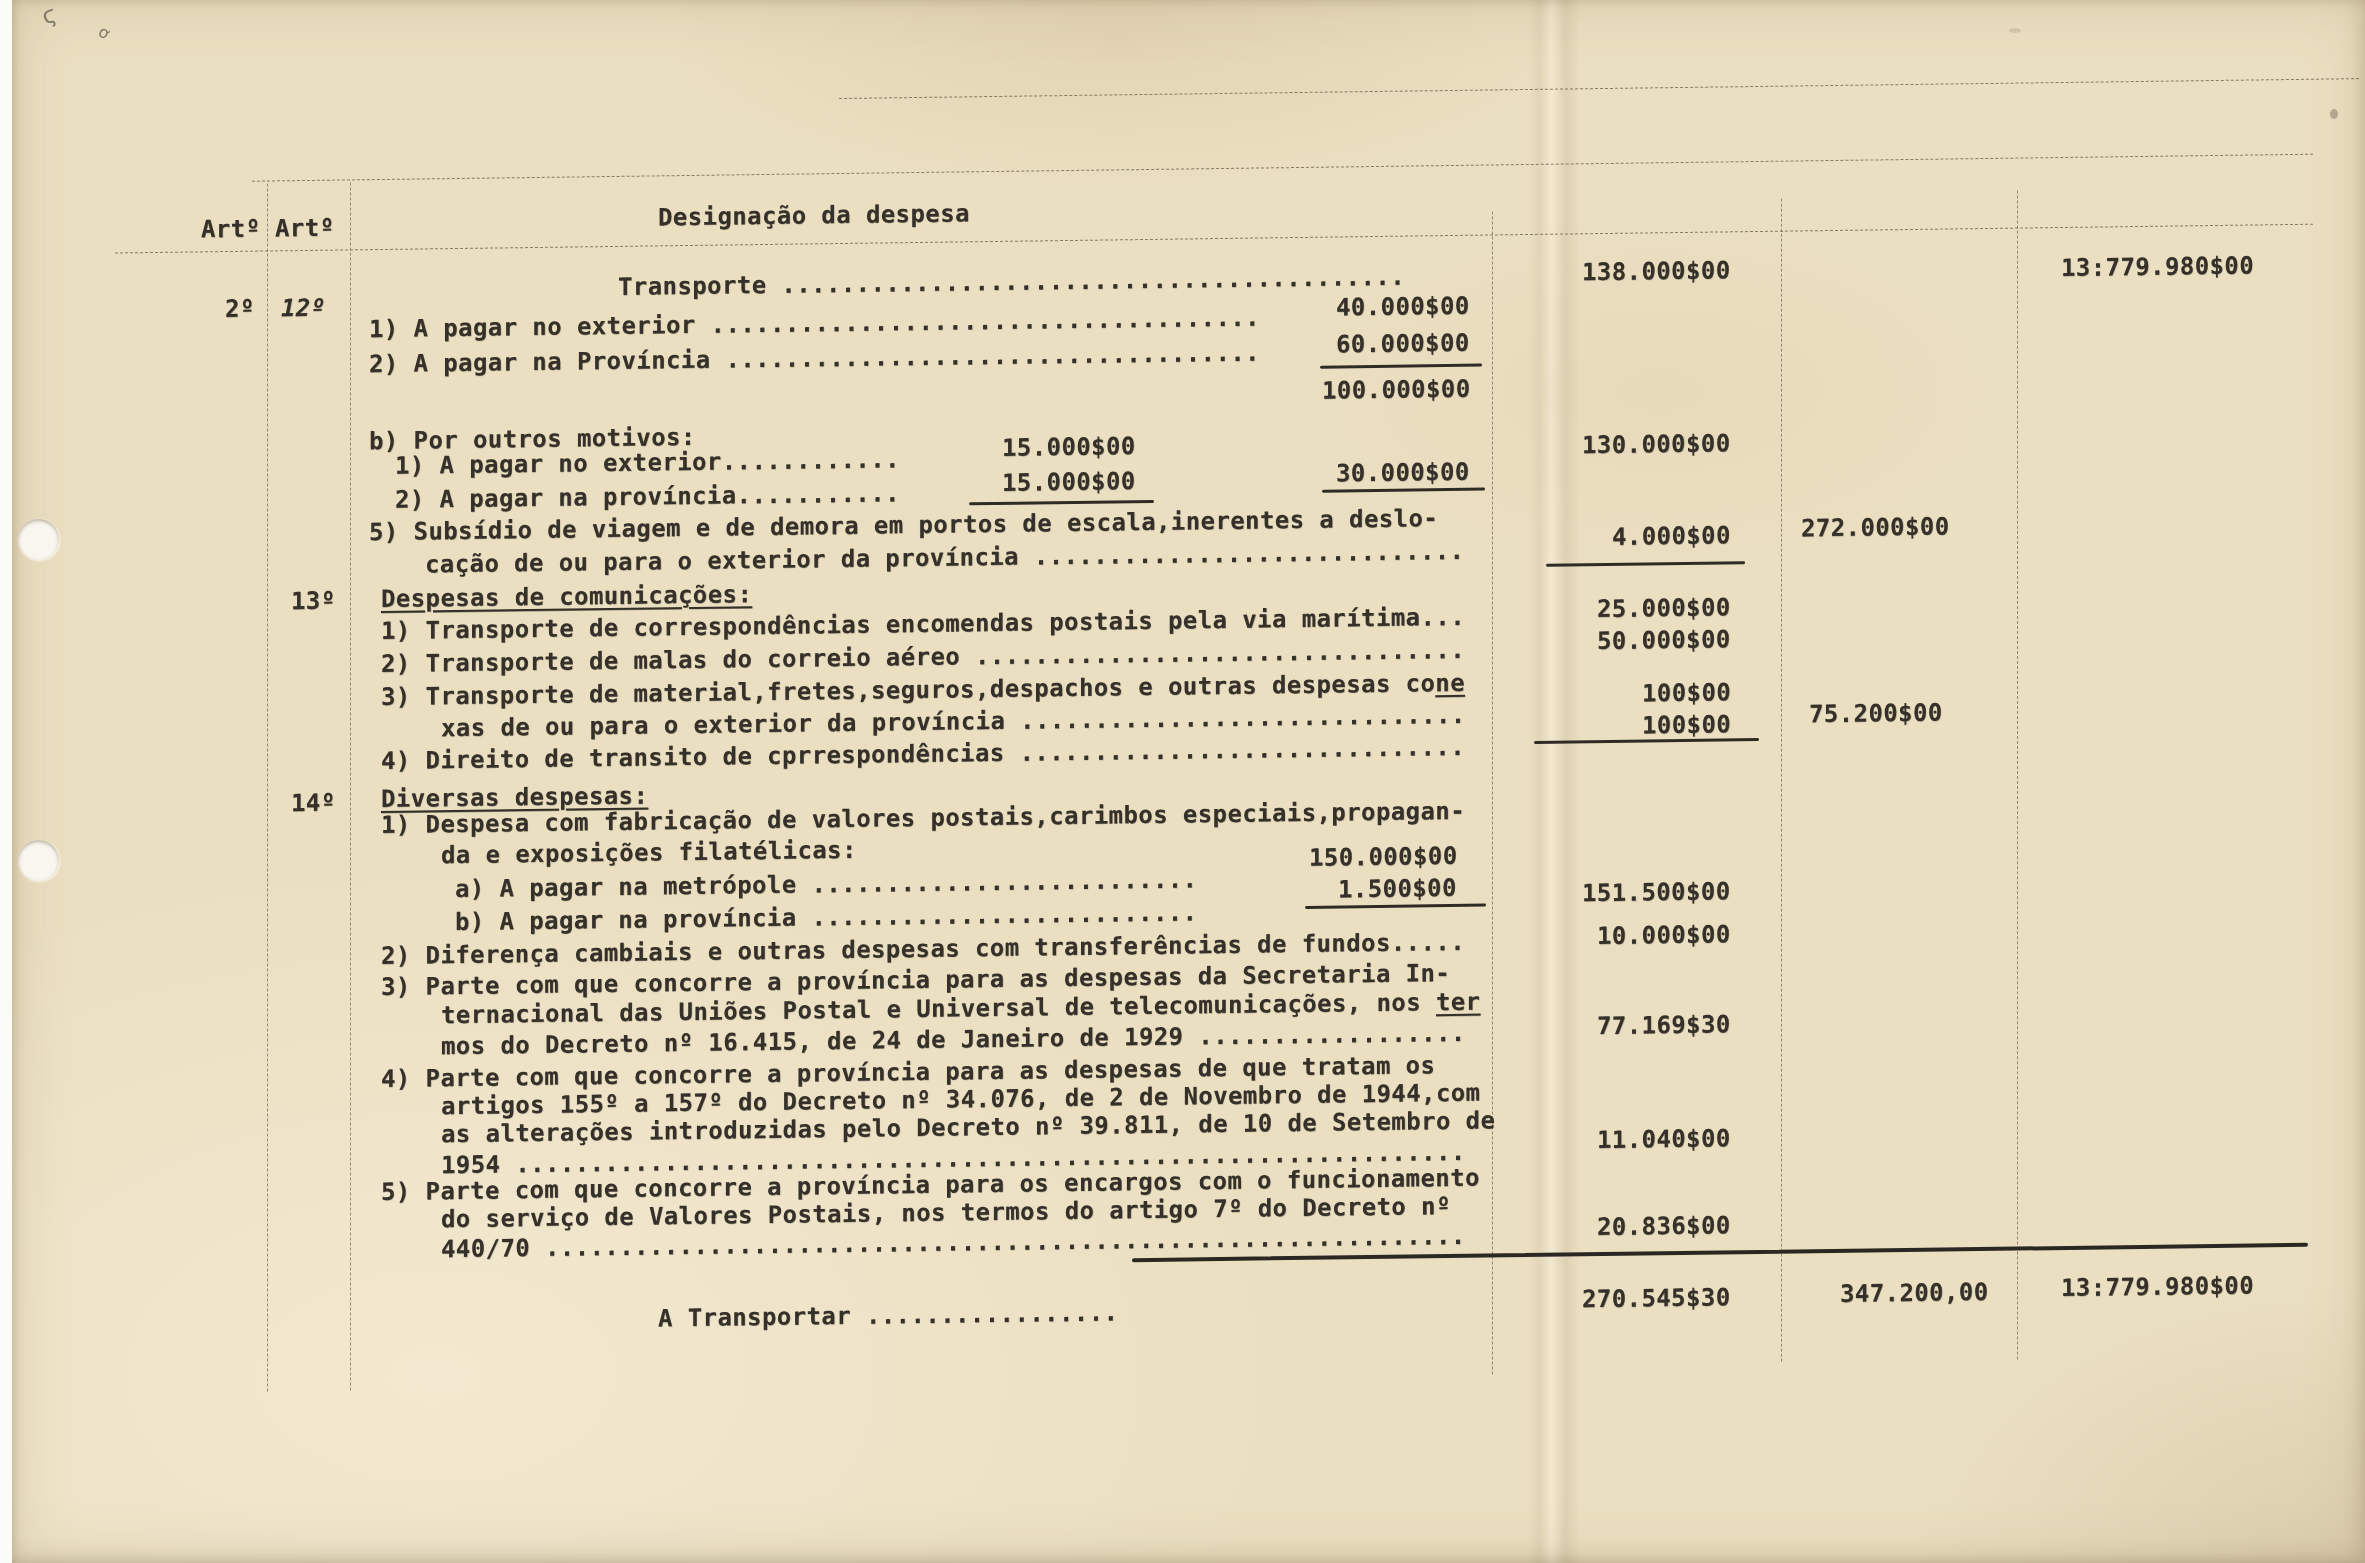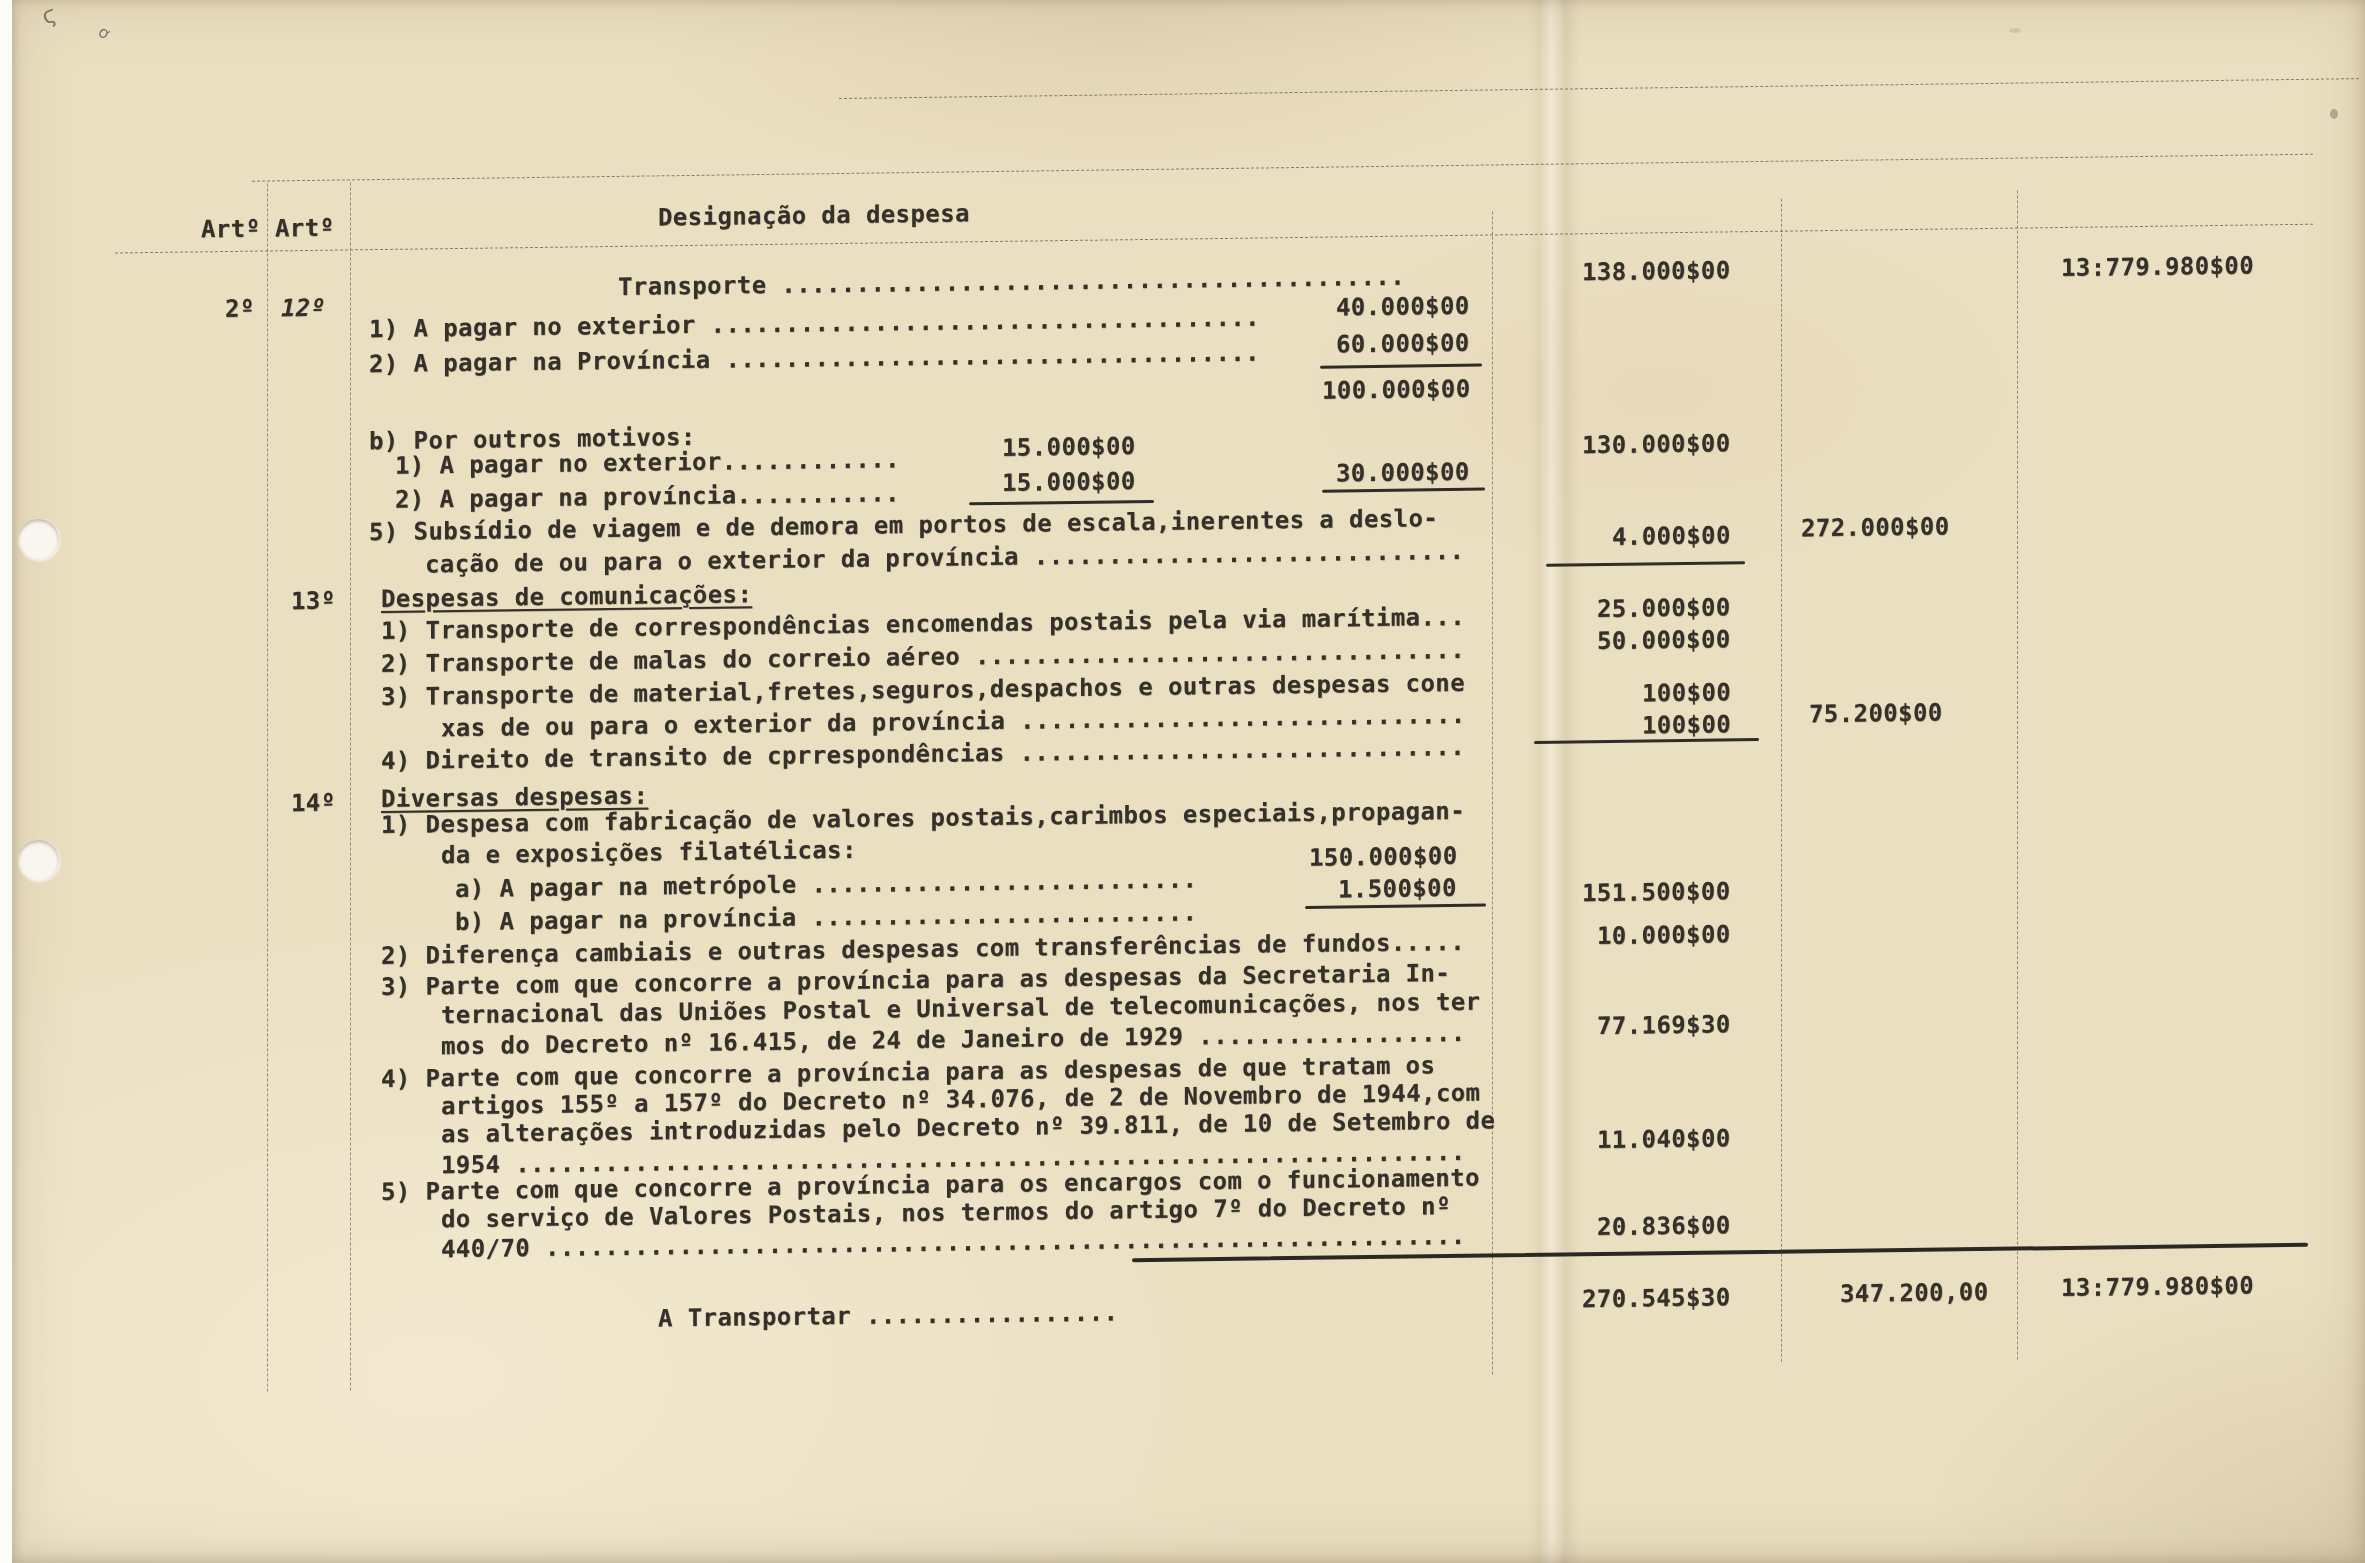--- a/index.html
+++ b/index.html
@@ -11,21 +11,21 @@
       radial-gradient(1324px 794px at 18% 88%, rgba(255,249,232,.38), transparent 65%),
       radial-gradient(706px 441px at 99% 99%, rgba(130,105,70,.14), transparent 60%),
       radial-gradient(530px 265px at 70% 25%, rgba(160,130,85,.05), transparent 70%),
       linear-gradient(90deg, transparent 64.4%, rgba(120,98,65,.08) 64.9%, rgba(255,252,242,.32) 65.4%, rgba(120,98,65,.11) 66.0%, transparent 66.6%);
     box-shadow: inset 0 0 62px rgba(120,100,65,.18), inset -3.5px -3.5px 17.7px rgba(110,90,60,.22), inset 2.6px 0 8.8px rgba(130,110,75,.18);}
   #skew{position:absolute;left:0;top:0;width:2366px;height:1563px;
         transform:skewY(-0.75deg);transform-origin:0 0;}
   .line{position:absolute;white-space:pre;font:bold 24px/29px "DejaVu Sans Mono", monospace;
         letter-spacing:0.4px;color:#35312a;text-shadow:0.4px 0.5px 0.7px rgba(45,40,32,.45);}
   .titleu{text-decoration:underline;text-decoration-thickness:2.2px;text-underline-offset:4.4px;}
-  .uend{text-decoration-thickness:2.2px;text-underline-offset:4.4px;}
+  .uend{text-decoration:underline;text-decoration-thickness:2.2px;text-underline-offset:4.4px;}
   .hrule{position:absolute;height:0;border-top:1.8px dashed rgba(72,64,50,.62);}
   .vrule{position:absolute;width:0;border-left:1.8px dashed rgba(72,64,50,.55);}
   .uline{position:absolute;height:2.6px;background:#2f2c26;border-radius:1.8px;}
   .heavy{position:absolute;height:4.4px;background:#2b2824;border-radius:2.6px;}
   .hole{position:absolute;width:41px;height:41px;border-radius:50%;background:#f8f6ef;
         box-shadow:inset 0 1.8px 3.5px rgba(110,95,65,.45), 0.9px 0.9px 2.6px rgba(255,255,250,.8);}
   .pencil{position:absolute;color:rgba(95,88,75,.75);font:23px "DejaVu Sans", sans-serif;}
   .smudge{position:absolute;border-radius:50%;background:rgba(80,72,58,.35);}
 </style>
 </head>

